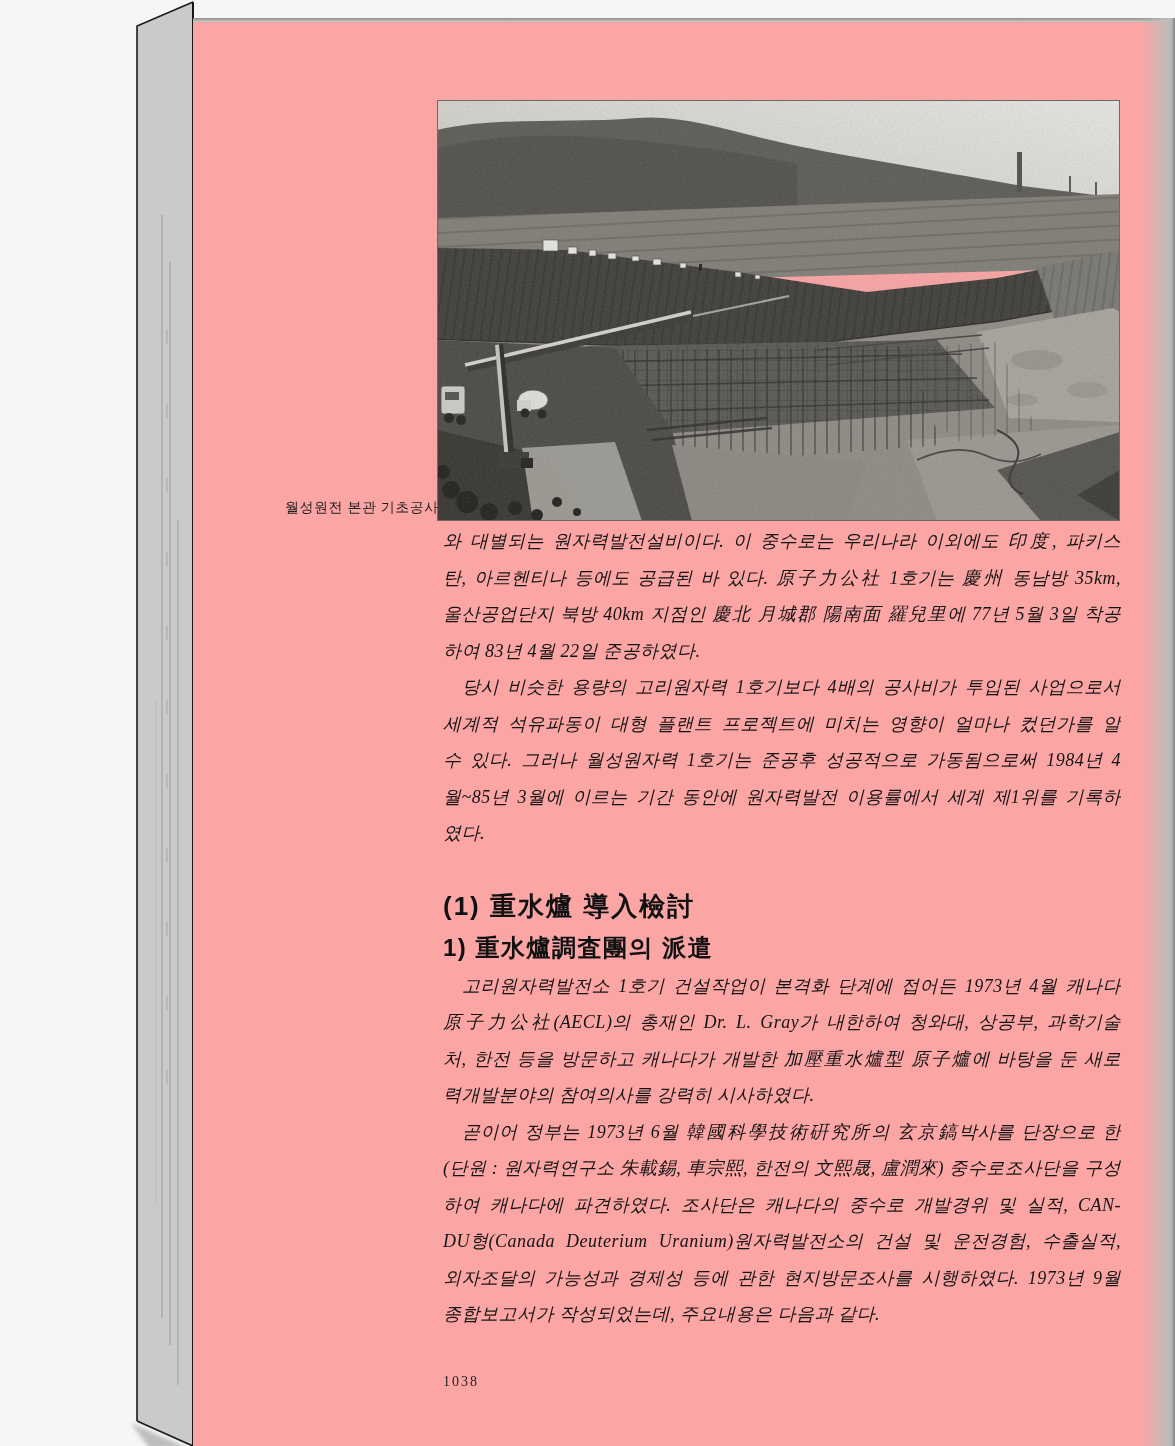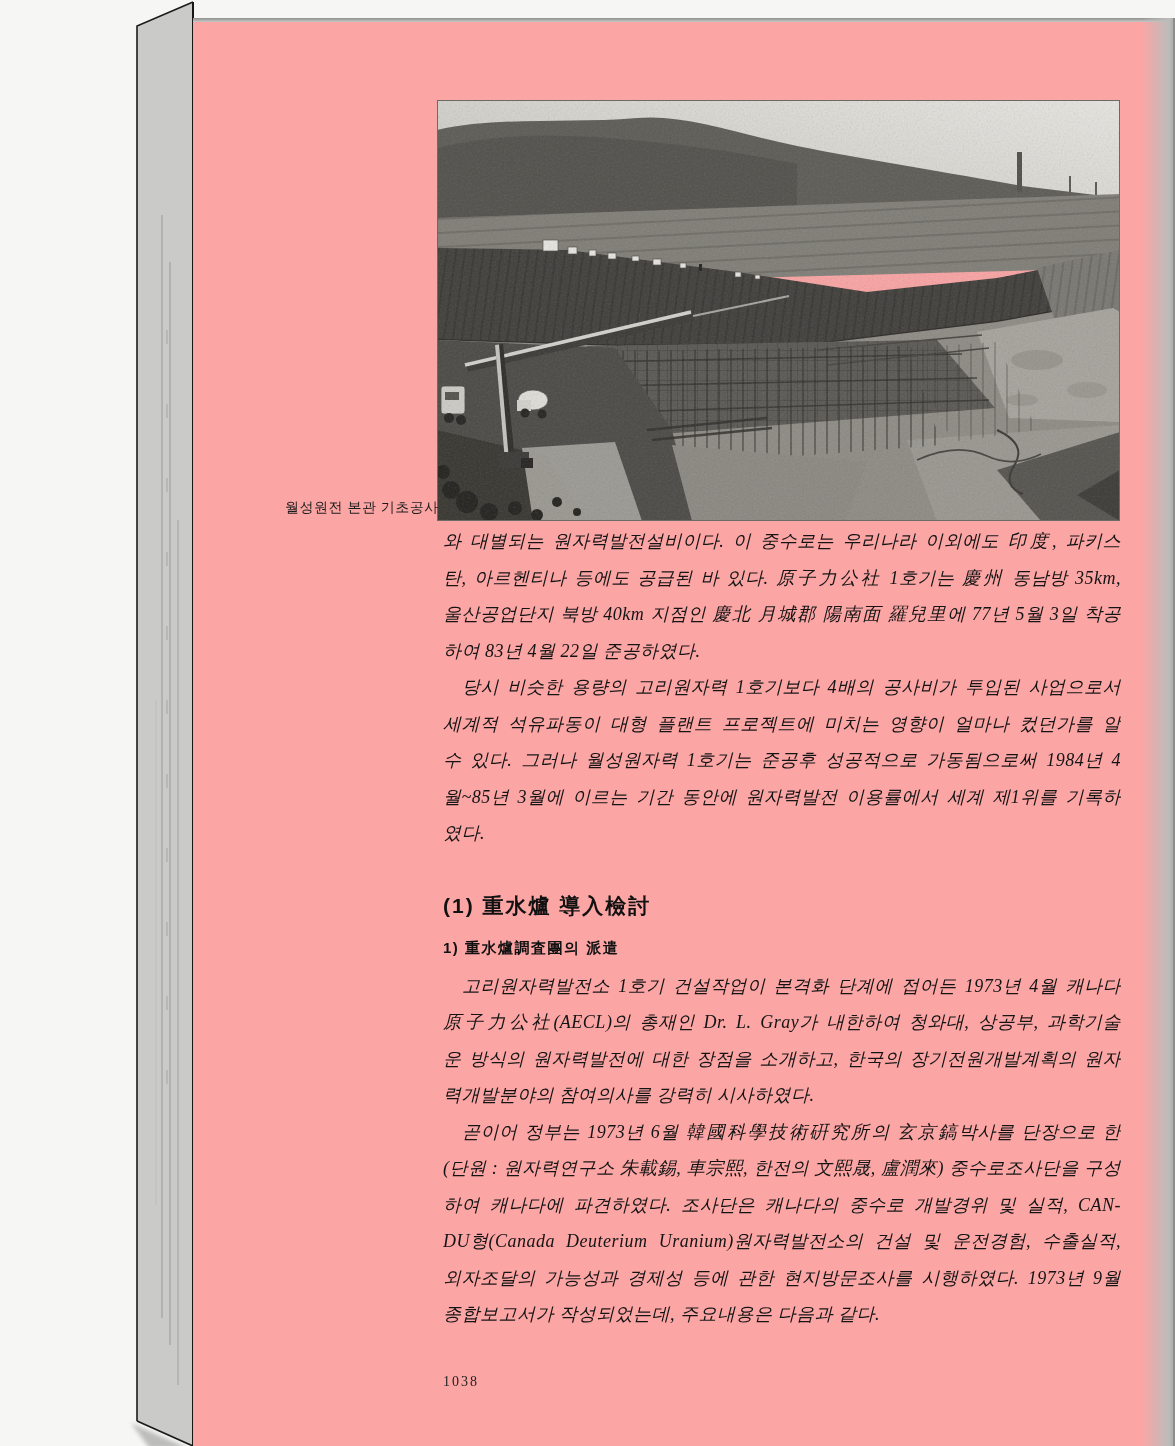--- a/index.html
+++ b/index.html
@@ -42,25 +42,25 @@
   }
   .body-text{
     position:absolute;left:250px;top:505px;width:678px;
     font-size:18px;line-height:36.5px;color:#141414;letter-spacing:.5px;
   }
   .jline{text-align:justify;text-align-last:justify;text-justify:inter-word;overflow:hidden;white-space:nowrap;font-style:italic;}
   .jline.last{text-align-last:left;}
   .jline.indent{text-indent:19px;}
   .h1{
     font-family:"Liberation Sans","DejaVu Sans",sans-serif;font-weight:bold;
-    font-size:21px;line-height:42px;letter-spacing:2px;margin-top:33px;color:#111;
+    font-size:26px;line-height:42px;letter-spacing:2px;margin-top:33px;color:#111;
   }
   .h2{
     font-family:"Liberation Sans","DejaVu Sans",sans-serif;font-weight:bold;
-    font-size:15px;line-height:41px;letter-spacing:1.5px;color:#111;
+    font-size:24px;line-height:41px;letter-spacing:1.5px;color:#111;
   }
   .page-number{
     position:absolute;left:250px;top:1356px;
     font-size:14px;letter-spacing:2px;color:#232323;
   }
 </style>
 </head>
 <body>
 
 <div class="book">
@@ -213,21 +213,21 @@
         <div class="jline last">하여 83년 4월 22일 준공하였다.</div>
         <div class="jline indent">당시 비슷한 용량의 고리원자력 1호기보다 4배의 공사비가 투입된 사업으로서</div>
         <div class="jline">세계적 석유파동이 대형 플랜트 프로젝트에 미치는 영향이 얼마나 컸던가를 알</div>
         <div class="jline">수 있다. 그러나 월성원자력 1호기는 준공후 성공적으로 가동됨으로써 1984년 4</div>
         <div class="jline">월~85년 3월에 이르는 기간 동안에 원자력발전 이용률에서 세계 제1위를 기록하</div>
         <div class="jline last">였다.</div>
         <div class="h1">(1) 重水爐 導入檢討</div>
         <div class="h2">1) 重水爐調査團의 派遣</div>
         <div class="jline indent">고리원자력발전소 1호기 건설작업이 본격화 단계에 접어든 1973년 4월 캐나다</div>
         <div class="jline">原子力公社(AECL)의 총재인 Dr. L. Gray가 내한하여 청와대, 상공부, 과학기술</div>
-        <div class="jline">운 방식의 원자력발전에 대한 장점을 소개하고, 한국의 장기전원개발계획의 원자</div>
+        <div class="jline">처, 한전 등을 방문하고 캐나다가 개발한 加壓重水爐型 原子爐에 바탕을 둔 새로</div>
         <div class="jline last">력개발분야의 참여의사를 강력히 시사하였다.</div>
         <div class="jline indent">곧이어 정부는 1973년 6월 韓國科學技術硏究所의 玄京鎬박사를 단장으로 한</div>
         <div class="jline">(단원 : 원자력연구소 朱載錫, 車宗熙, 한전의 文熙晟, 盧潤來) 중수로조사단을 구성</div>
         <div class="jline">하여 캐나다에 파견하였다. 조사단은 캐나다의 중수로 개발경위 및 실적, CAN-</div>
         <div class="jline">DU형(Canada Deuterium Uranium)원자력발전소의 건설 및 운전경험, 수출실적,</div>
         <div class="jline">외자조달의 가능성과 경제성 등에 관한 현지방문조사를 시행하였다. 1973년 9월</div>
         <div class="jline last">종합보고서가 작성되었는데, 주요내용은 다음과 같다.</div>
       </div>
 
     <div class="page-number">1038</div>

